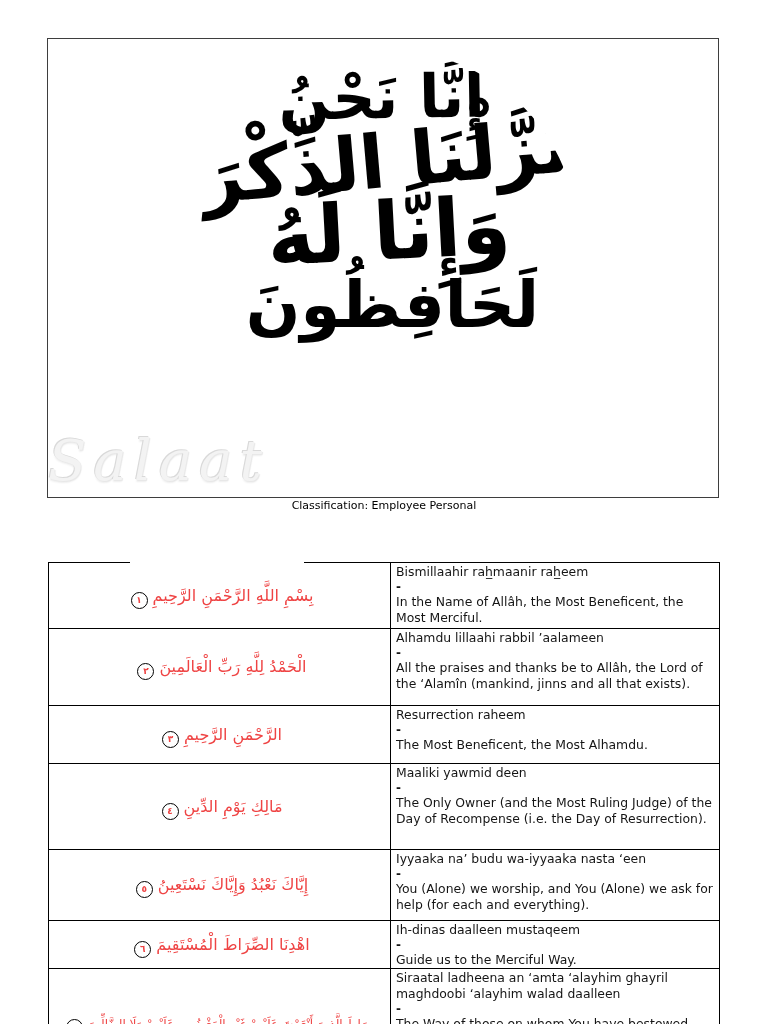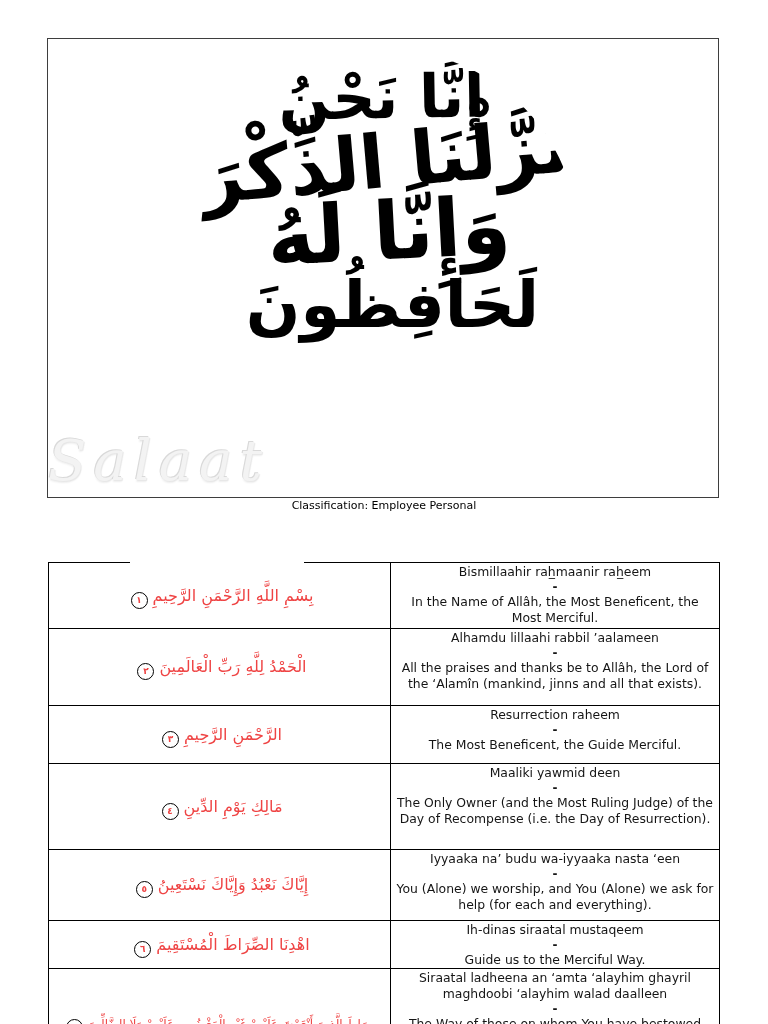--- a/index.html
+++ b/index.html
@@ -49,21 +49,21 @@
     direction:rtl;text-align:center;vertical-align:middle;
     font-size:16px;line-height:1.7;color:#ef4444;padding:2px 4px;
   }
   .ar-cell.small{font-size:12px;}
   .ayah{
     display:inline-block;width:15px;height:15px;border:1px solid #000;
     border-radius:50%;font-size:9px;line-height:14px;text-align:center;
     vertical-align:-2px;margin:0 5px;font-weight:bold;
   }
   .en-cell{
-    vertical-align:top;text-align:center;color:#151515;
+    vertical-align:top;text-align:left;color:#151515;
     font-size:12.4px;line-height:16px;padding:1px 5px 0 5px;
   }
   .dash{font-weight:bold;font-size:12px;line-height:14px;}
 
   
   .border-gap{position:absolute;left:130px;top:561px;width:174px;height:3px;background:#fff;}
 </style>
 </head>
 <body>
 
@@ -105,21 +105,21 @@
         <div>All the praises and thanks be to Allâh, the Lord of the ‘Alamîn (mankind, jinns and all that exists).</div>
       </td>
     </tr>
     <tr style="height:58px">
       <td class="ar-cell">
         <span>الرَّحْمَنِ الرَّحِيمِ</span><span class="ayah">٣</span>
       </td>
       <td class="en-cell">
         <div>Resurrection raheem</div>
         <div class="dash">-</div>
-        <div>The Most Beneficent, the Guide Merciful.</div>
+        <div>The Most Beneficent, the Most Alhamdu.</div>
       </td>
     </tr>
     <tr style="height:86px">
       <td class="ar-cell">
         <span>مَالِكِ يَوْمِ الدِّينِ</span><span class="ayah">٤</span>
       </td>
       <td class="en-cell">
         <div>Maaliki yawmid deen</div>
         <div class="dash">-</div>
         <div>The Only Owner (and the Most Ruling Judge) of the Day of Recompense (i.e. the Day of Resurrection).</div>
@@ -133,21 +133,21 @@
         <div>Iyyaaka na’ budu wa-iyyaaka nasta ‘een</div>
         <div class="dash">-</div>
         <div>You (Alone) we worship, and You (Alone) we ask for help (for each and everything).</div>
       </td>
     </tr>
     <tr style="height:48px">
       <td class="ar-cell">
         <span>اهْدِنَا الصِّرَاطَ الْمُسْتَقِيمَ</span><span class="ayah">٦</span>
       </td>
       <td class="en-cell">
-        <div>Ih-dinas siraatal mustaqeem</div>
+        <div>Ih-dinas daalleen mustaqeem</div>
         <div class="dash">-</div>
         <div>Guide us to the Merciful Way.</div>
       </td>
     </tr>
     <tr style="height:112px">
       <td class="ar-cell small">
         <span>صِرَاطَ الَّذِينَ أَنْعَمْتَ عَلَيْهِمْ غَيْرِ الْمَغْضُوبِ عَلَيْهِمْ وَلَا الضَّالِّينَ</span><span class="ayah">٧</span>
       </td>
       <td class="en-cell">
         <div>Siraatal ladheena an ‘amta ‘alayhim ghayril maghdoobi ‘alayhim walad daalleen</div>

